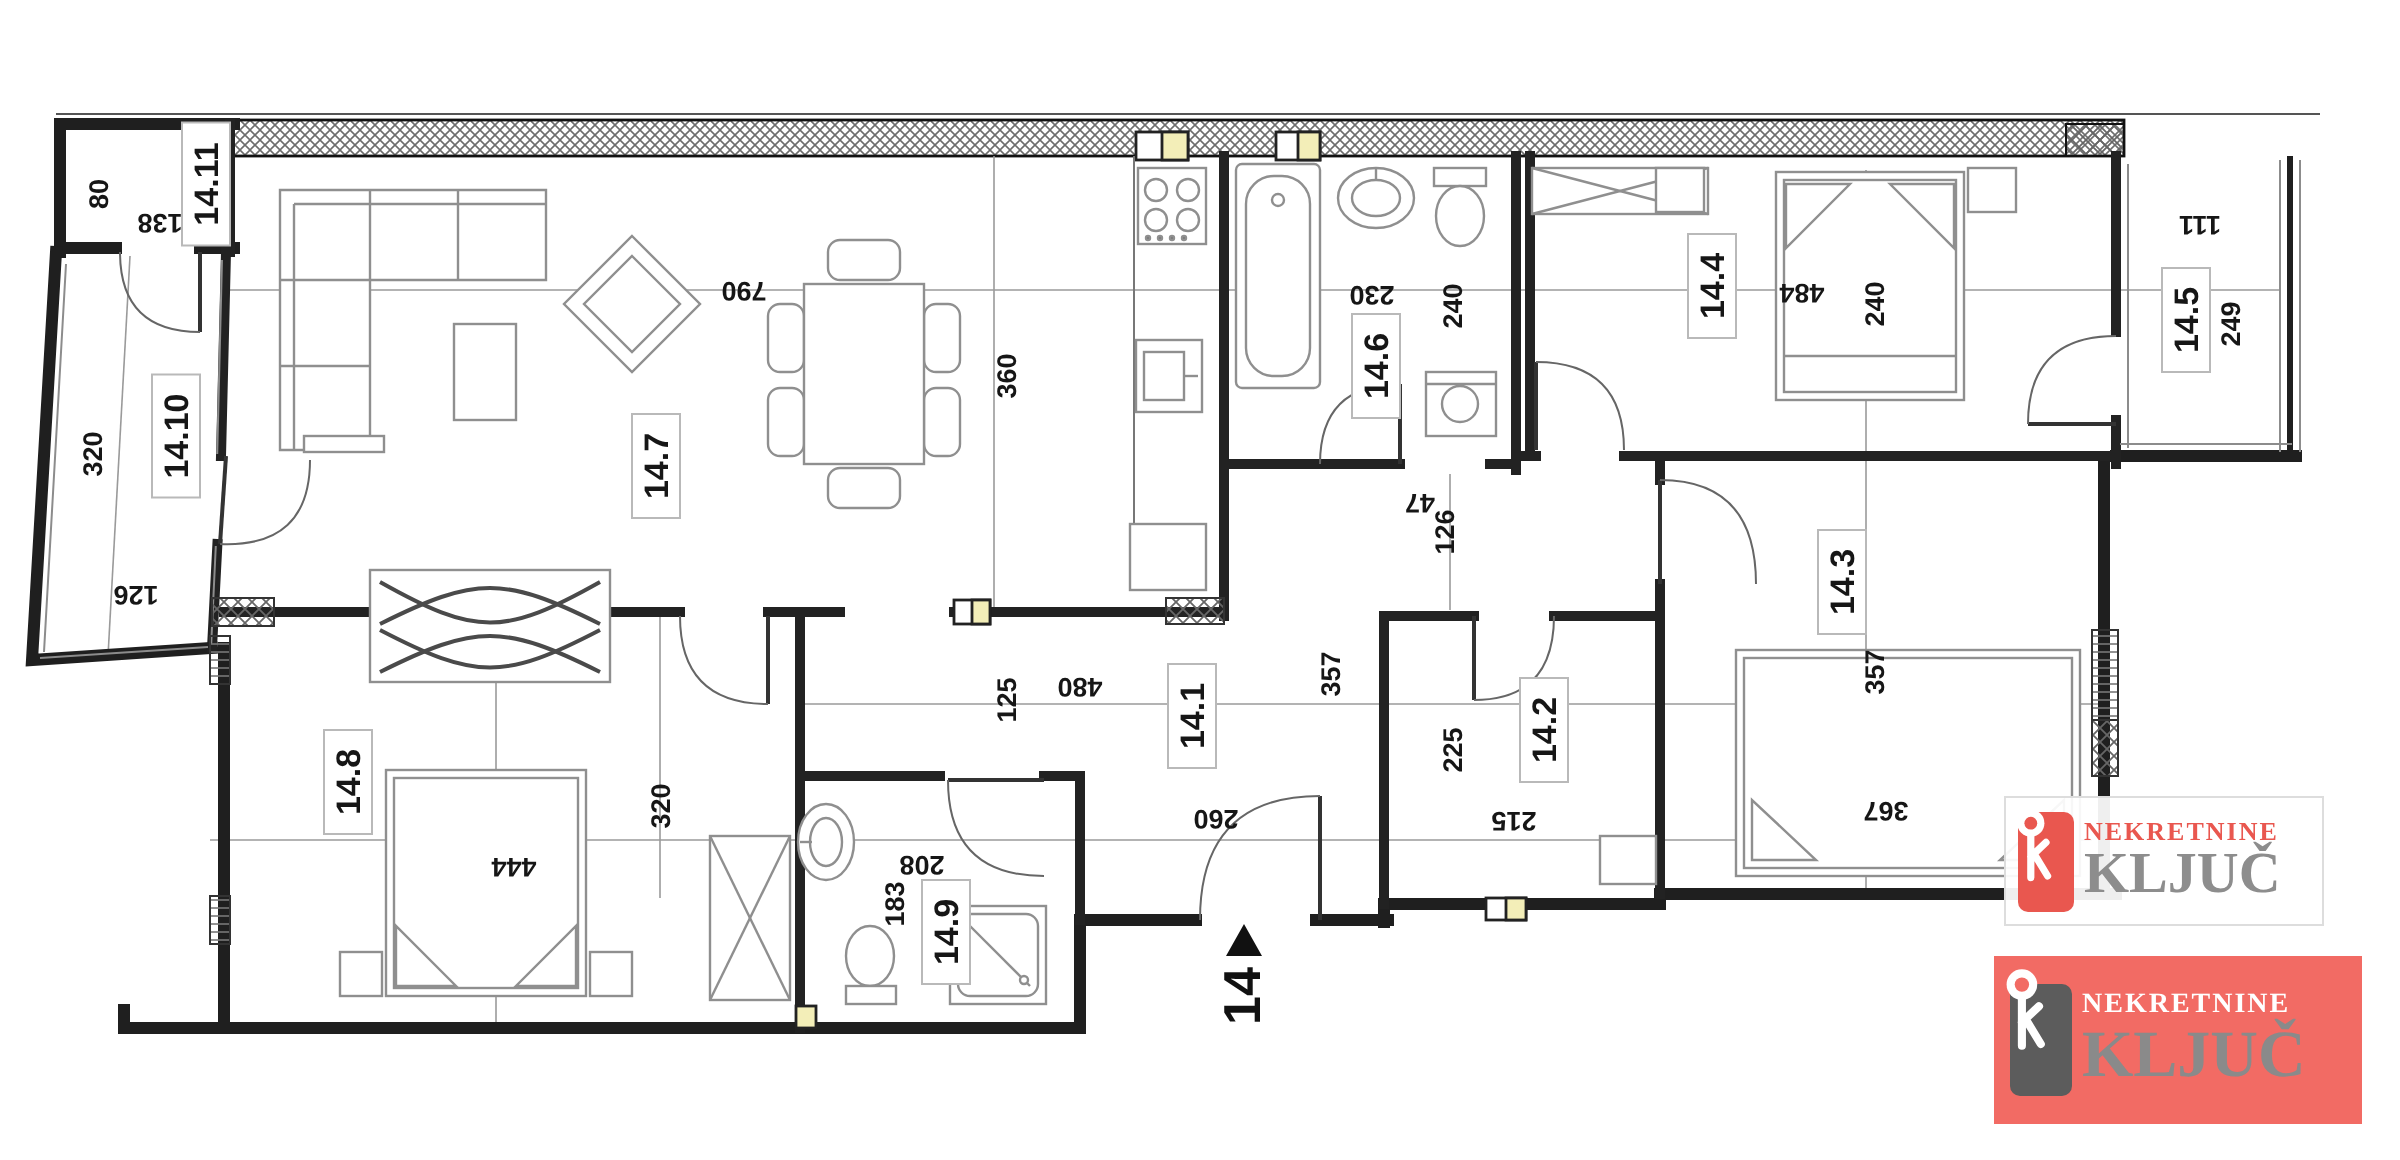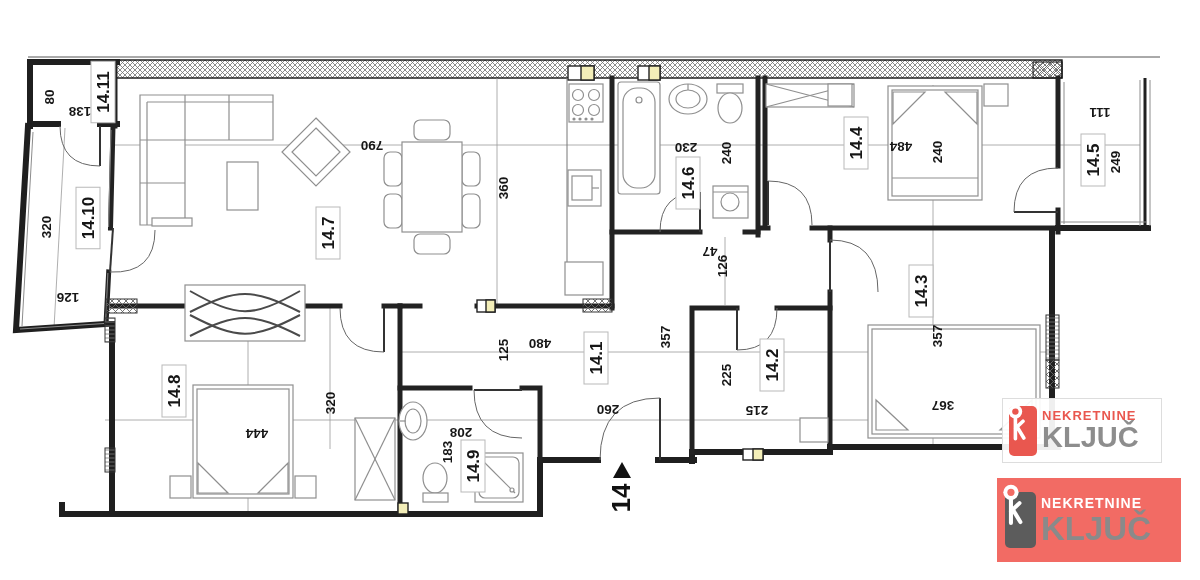--- a/index.html
+++ b/index.html
@@ -4,21 +4,21 @@
 <style>
   html,body{margin:0;padding:0;background:#fff;}
   .stage{position:relative;width:1200px;height:580px;background:#fff;overflow:hidden;
          font-family:"Liberation Sans",sans-serif;}
   svg{position:absolute;left:0;top:0;}
   .room-box{fill:#fff;stroke:#b9b9b9;stroke-width:1;}
   .room-text{font:700 17px "Liberation Sans",sans-serif;fill:#161616;text-anchor:middle;}
   .dim-text{font:600 13.5px "Liberation Sans",sans-serif;fill:#161616;text-anchor:middle;}
   .entrance-text{font:700 26px "Liberation Sans",sans-serif;fill:#111;text-anchor:middle;}
   
-  .logo{position:absolute;display:flex;align-items:center;box-sizing:border-box;}
+  .logo{position:absolute;display:flex;align-items:center;box-sizing:border-box;font-family:Liberation Serif, serif;}
   .logo-light{left:1002px;top:398px;width:160px;height:65px;background:rgba(255,255,255,.93);
               border:1px solid #ddd;padding:6px 6px;}
   .logo-red{left:997px;top:478px;width:184px;height:84px;background:#f26b64;padding:8px 8px;}
   .logo .txt{display:flex;flex-direction:column;justify-content:center;margin-left:5px;line-height:1;}
   .logo-light .brand-top{font-weight:700;font-size:13px;letter-spacing:1px;color:#e9574f;}
   .logo-light .brand-word{font-weight:700;font-size:29px;letter-spacing:0;color:#8d8d8d;margin-top:1px;}
   .logo-red .brand-top{font-weight:700;font-size:14px;letter-spacing:1px;color:#ffffff;}
   .logo-red .brand-word{font-weight:700;font-size:33px;color:#8a8a8a;margin-top:2px;}
   .keybadge{flex:0 0 auto;border-radius:5px;display:flex;align-items:center;justify-content:center;}
   .logo-light .keybadge{width:28px;height:50px;background:#e9574f;}

